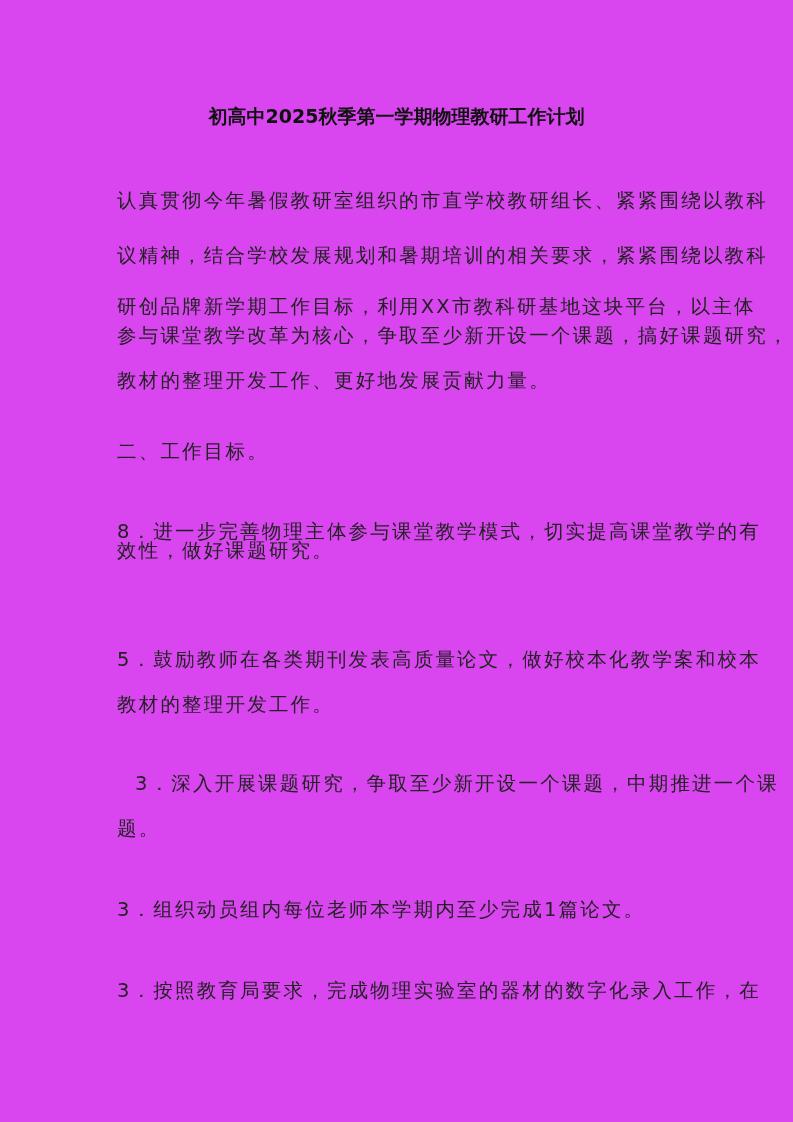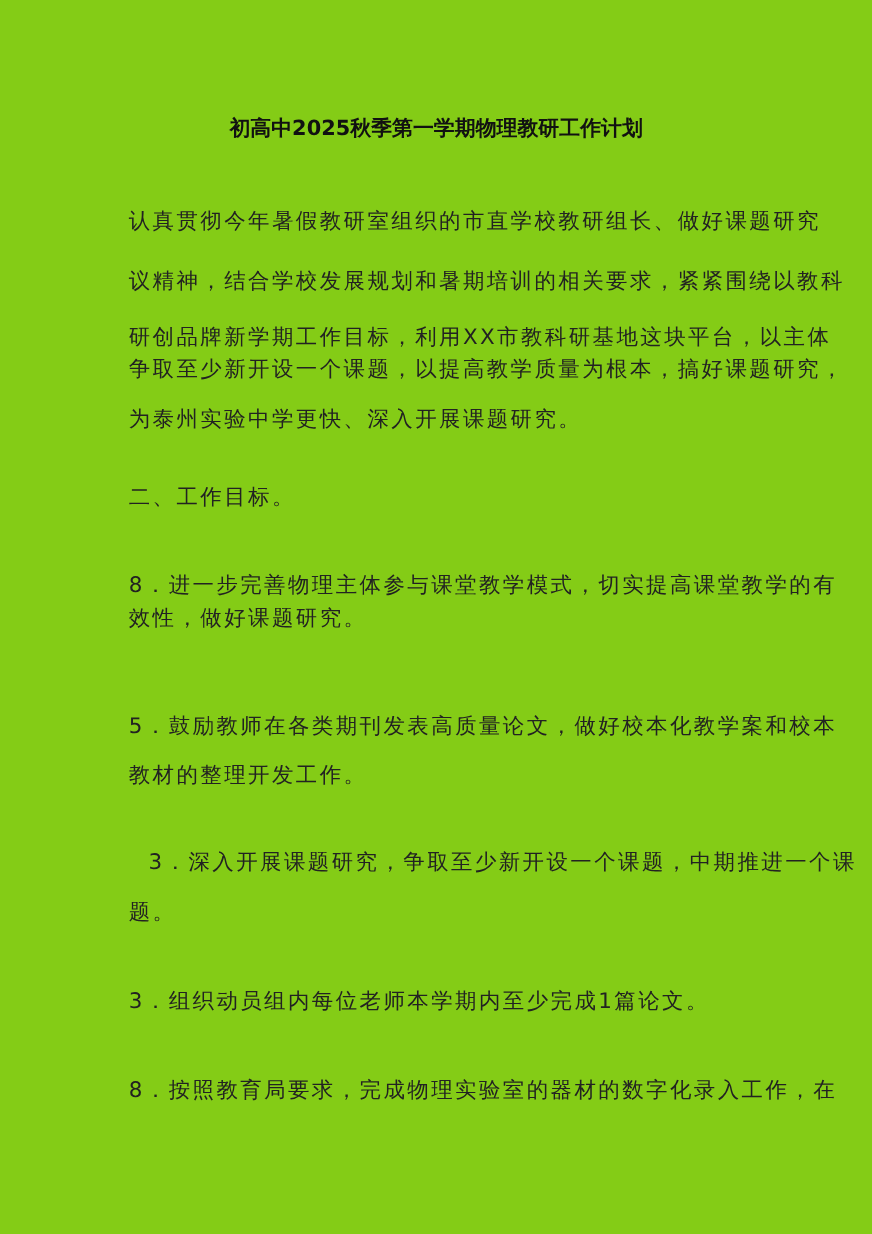--- a/index.html
+++ b/index.html
@@ -13,21 +13,21 @@
       position: relative;
       overflow: hidden;
       color: #1a1a1a;
       font-family: "DejaVu Sans", "Liberation Sans", sans-serif;
     }
     .page {
       position: absolute;
       left: 0; top: 0;
       width: 793px;
       height: 1122px;
-      background: #84cc16;
+      background: #d946ef;
     }
     .title {
       position: absolute;
       left: 0;
       width: 793px;
       top: 104px;
       text-align: center;
       font-size: 19px;
       font-weight: bold;
       letter-spacing: 0px;
@@ -45,45 +45,45 @@
     }
   </style>
 </head>
 <body>
 
 <div class="page">
 
   <div class="title">初高中2025秋季第一学期物理教研工作计划</div>
 
   <div>
-    <div class="line" style="top:189px;">认真贯彻今年暑假教研室组织的市直学校教研组长、做好课题研究</div>
+    <div class="line" style="top:189px;">认真贯彻今年暑假教研室组织的市直学校教研组长、紧紧围绕以教科</div>
     <div class="line" style="top:244px;">议精神，结合学校发展规划和暑期培训的相关要求，紧紧围绕以教科</div>
     <div class="line" style="top:279px;margin-top:16px;">研创品牌新学期工作目标，利用XX市教科研基地这块平台，以主体</div>
-    <div class="line" style="top:324px;">争取至少新开设一个课题，以提高教学质量为根本，搞好课题研究，</div>
-    <div class="line" style="top:369px;">为泰州实验中学更快、深入开展课题研究。</div>
+    <div class="line" style="top:324px;">参与课堂教学改革为核心，争取至少新开设一个课题，搞好课题研究，</div>
+    <div class="line" style="top:369px;">教材的整理开发工作、更好地发展贡献力量。</div>
   </div>
 
   <div class="line" style="top:440px;">二、工作目标。</div>
 
   <div>
     <div class="line" style="top:520px;">8．进一步完善物理主体参与课堂教学模式，切实提高课堂教学的有</div>
-    <div class="line" style="top:550px;">效性，做好课题研究。</div>
+    <div class="line" style="top:539px;font-family:Liberation Serif, serif;">效性，做好课题研究。</div>
   </div>
 
   <div>
     <div class="line" style="top:648px;">5．鼓励教师在各类期刊发表高质量论文，做好校本化教学案和校本</div>
     <div class="line" style="top:693px;">教材的整理开发工作。</div>
   </div>
 
   <div>
     <div class="line" style="top:772px;margin-left:18px;">3．深入开展课题研究，争取至少新开设一个课题，中期推进一个课</div>
     <div class="line" style="top:817px;">题。</div>
   </div>
 
   <div>
     <div class="line" style="top:898px;">3．组织动员组内每位老师本学期内至少完成1篇论文。</div>
   </div>
 
   <div>
-    <div class="line" style="top:979px;">8．按照教育局要求，完成物理实验室的器材的数字化录入工作，在</div>
+    <div class="line" style="top:979px;">3．按照教育局要求，完成物理实验室的器材的数字化录入工作，在</div>
   </div>
 
 </div>
 
 </body></html>

